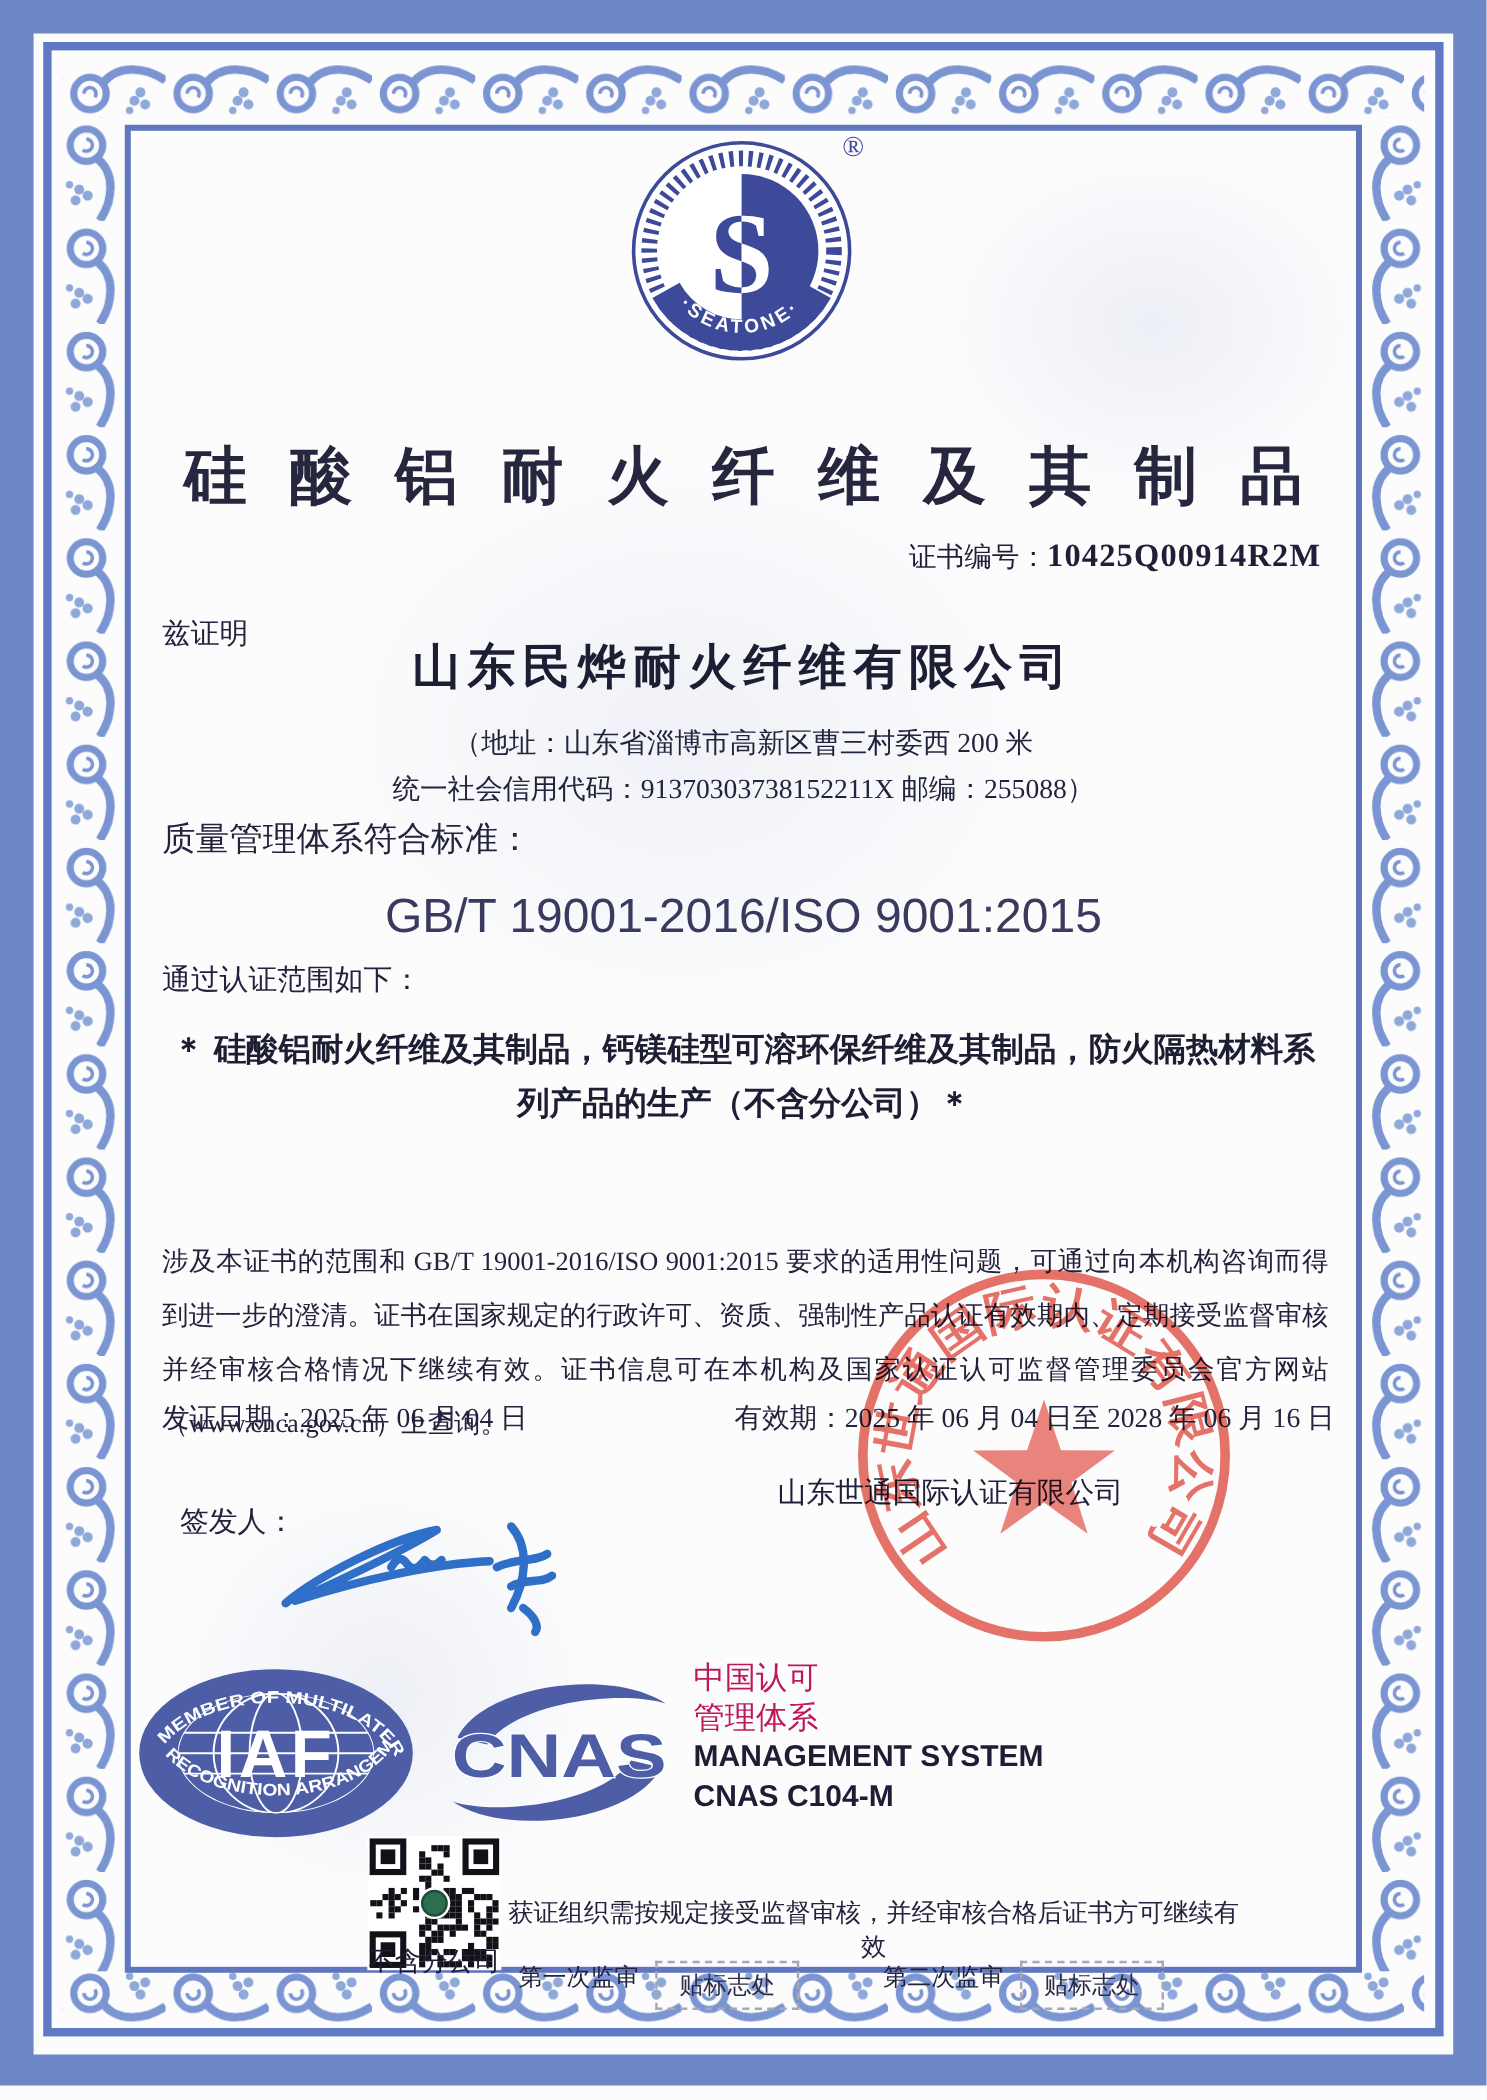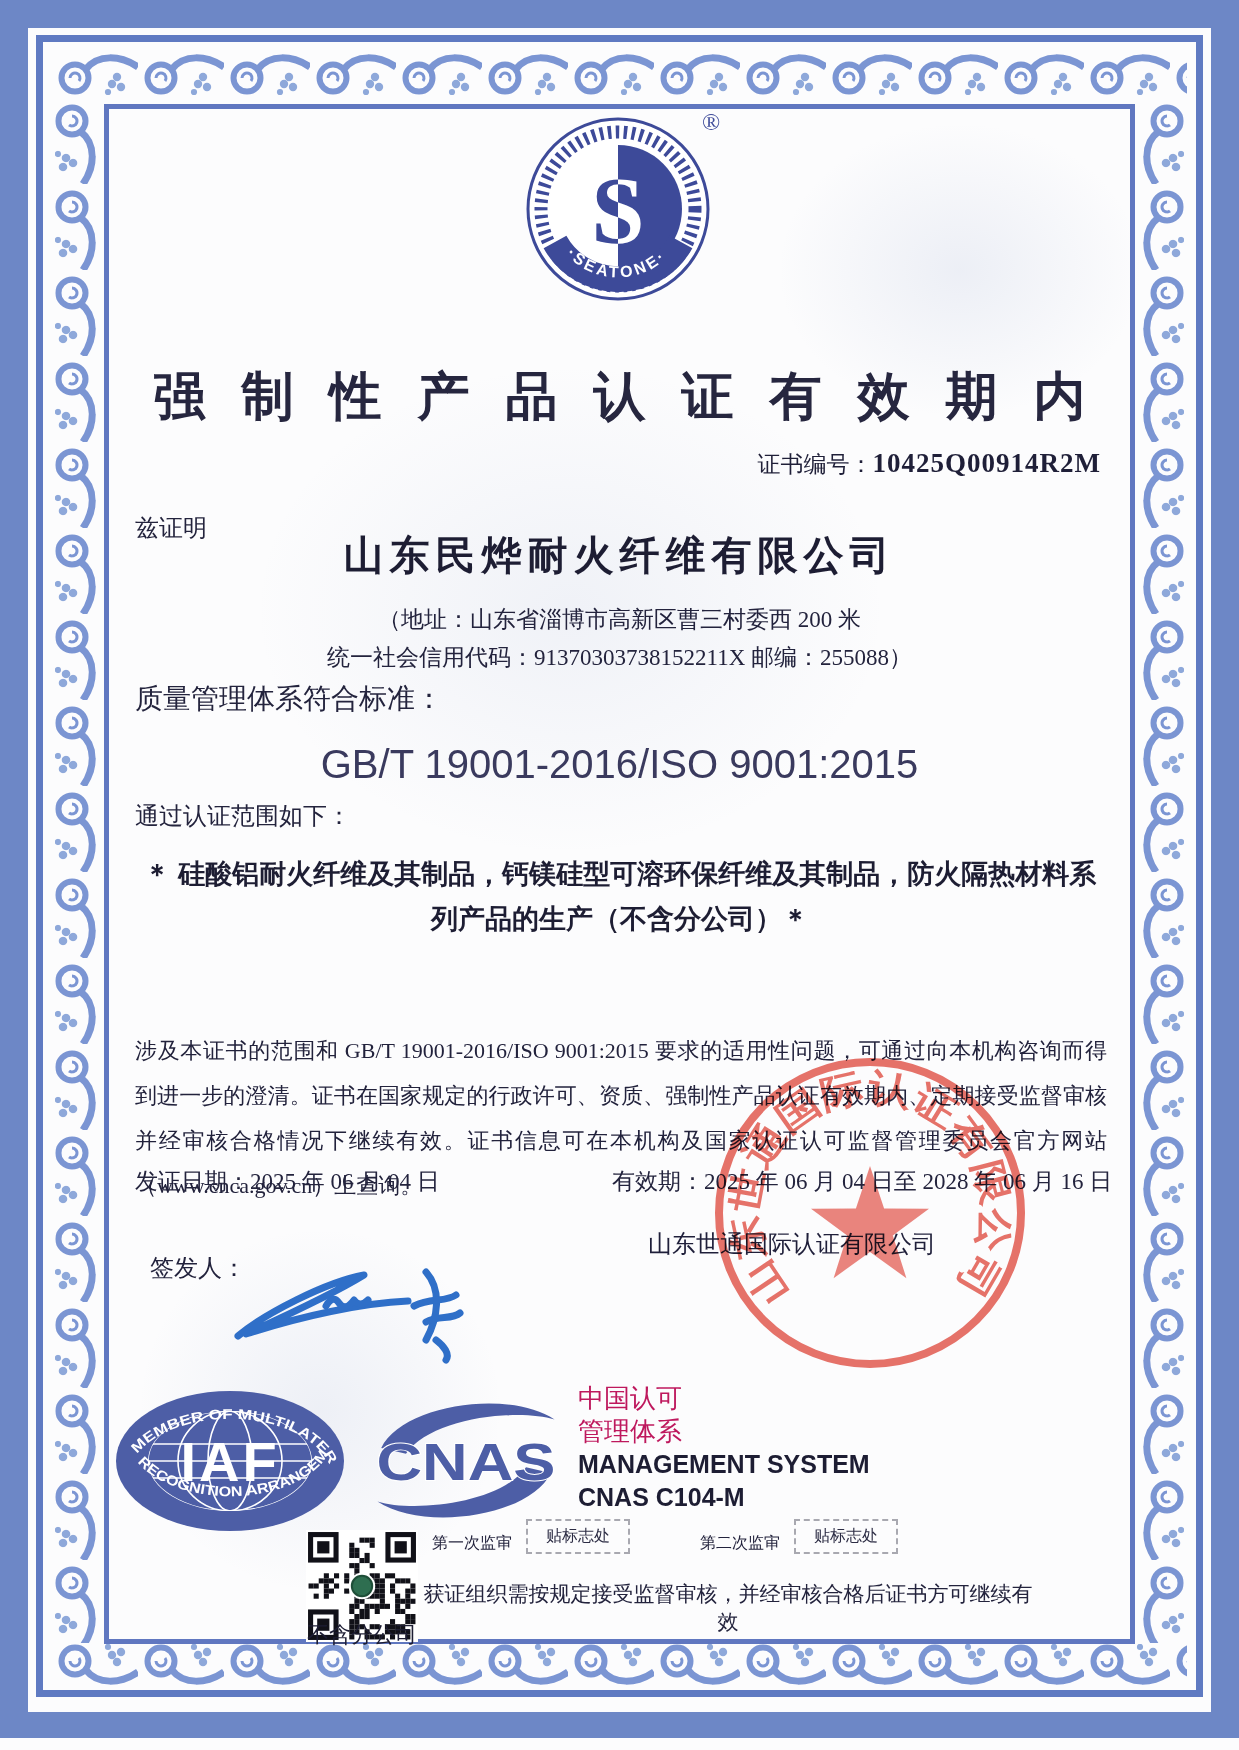--- a/index.html
+++ b/index.html
@@ -48,21 +48,21 @@
   .signature-svg{left:230px;top:1256px;z-index:4;}
   .issuer-name{left:648px;top:1228px;font-size:24px;z-index:5;color:#1f1f3a;}
   .stamp-svg{left:705px;top:1048px;z-index:6;opacity:0.8;mix-blend-mode:multiply;}
   .iaf-svg{left:110px;top:1386px;}
   .cnas-svg{left:366px;top:1388px;}
   .cnas-info{left:578px;top:1382px;line-height:33px;font-family:"Liberation Sans","DejaVu Sans",sans-serif;}
   .cnas-info .cn{font-size:26px;color:#be185d;}
   .cnas-info .en{font-size:25px;font-weight:bold;color:#1d1d33;}
   .qr-svg{left:306px;top:1530px;}
   .qr-caption{left:284px;top:1620px;width:156px;text-align:center;font-size:22px;color:#1d1d33;}
-  .audit-row{left:432px;top:1519px;width:600px;display:flex;align-items:flex-end;font-size:16px;}
+  .audit-row{left:432px;top:1634px;width:600px;display:flex;align-items:flex-start;font-size:20px;}
   .audit-row .gap{width:70px;}
   .sticker-box{border:2px dashed #a8a8b0;padding:5px 18px;margin-left:14px;color:#2c2c44;}
   .audit-note{left:418px;top:1580px;width:620px;text-align:center;font-size:21px;}
   .f-addr{left:418px;top:1604px;width:620px;text-align:center;font-size:21px;}
   .f-contact{left:418px;top:1630px;width:620px;text-align:center;font-size:21px;}
   .f-contact .sp{display:inline-block;width:46px;}
 </style>
 </head>
 <body>
 
@@ -167,21 +167,21 @@
       <text x="103" y="139" text-anchor="middle" clip-path="url(#clipR)" fill="#ffffff">S</text>
     </g>
     <path d="M40,138 A72,72 0 0 0 166,138" fill="none" stroke="#3d4a99" stroke-width="26"></path>
     <path id="seatArc" d="M46,144 A70,70 0 0 0 160,144" fill="none"></path>
     <text font-family="Liberation Sans, sans-serif" font-size="16" font-weight="bold" fill="#ffffff" letter-spacing="3">
       <textPath href="#seatArc" startOffset="8">·SEATONE·</textPath>
     </text>
     <text x="196" y="26" font-size="24" fill="#3d4a99" text-anchor="middle">®</text>
   </svg>
 
-  <div class="abs title">强制性产品认证有效期内</div>
+  <div class="abs title">硅酸铝耐火纤维及其制品</div>
   <div class="abs certno">
     <span>证书编号：</span><b>10425Q00914R2M</b>
   </div>
 
   <div class="abs intro">兹证明</div>
   <div class="abs company">山东民烨耐火纤维有限公司</div>
   <div class="abs addr1">（地址：山东省淄博市高新区曹三村委西 200 米</div>
   <div class="abs addr2">统一社会信用代码：91370303738152211X 邮编：255088）</div>
 
   <div class="abs std-label">质量管理体系符合标准：</div>

